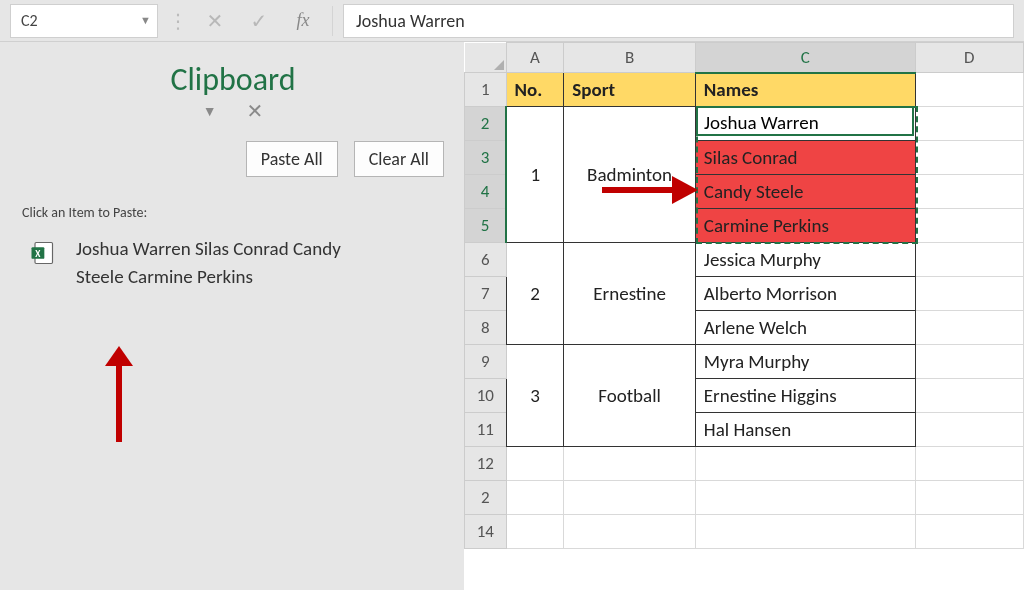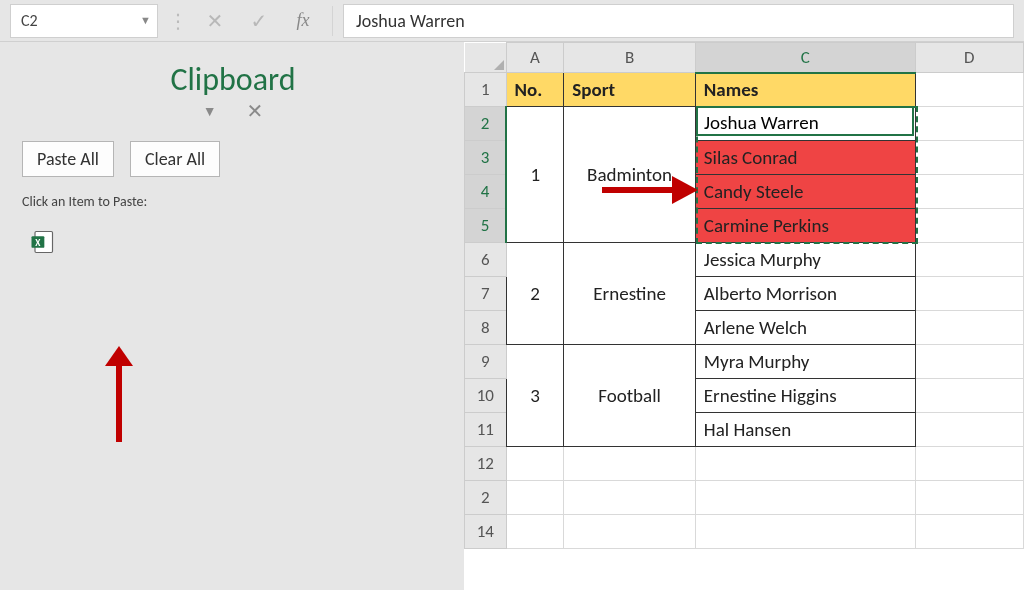--- a/index.html
+++ b/index.html
@@ -41,21 +41,21 @@
       width: 464px;
       background: #e6e6e6;
       padding: 18px 20px 10px 22px;
       position: relative;
     }
     .clip-head { display: flex; align-items: center; justify-content: space-between; margin-bottom: 18px; flex-direction: column; }
     .clip-title { color: #217346; font-size: 32px; font-weight: 400; }
     .clip-head-right { display: flex; align-items: center; gap: 30px; color: #8a8a8a; }
     .clip-head-right .tri { font-size: 14px; }
     .clip-head-right .x { font-size: 20px; font-weight: 300; }
-    .clip-btns { display: flex; gap: 16px; margin-bottom: 16px; }
+    .clip-btns { display: flex; gap: 16px; margin-bottom: 27px; justify-content: flex-end; }
     .clip-btn { border: 1px solid #b5b5b5; background: #fdfdfd; padding: 6px 14px; font-size: 18px; color: #333; }
     .clip-label { font-size: 14px; color: #444; margin-bottom: 14px; }
     .clip-item { display: flex; gap: 20px; align-items: flex-start; padding-left: 6px; }
     .clip-icon { width: 28px; height: 28px; flex-shrink: 0; margin-top: 4px; }
     .clip-text { font-size: 19px; color: #333; line-height: 1.45; max-width: 300px; }
 
     
     .arrow-up { position: absolute; left: 95px; top: 300px; }
     .arrow-right { position: absolute; left: 130px; top: 128px; z-index: 5; }
 
@@ -133,20 +133,21 @@
       <button class="clip-btn">Paste All</button>
       <button class="clip-btn">Clear All</button>
     </div>
     <div class="clip-label">Click an Item to Paste:</div>
     <div class="clip-item">
       <svg class="clip-icon" viewBox="0 0 24 24">
         <rect x="6" y="3" width="15" height="18" rx="1" fill="#fff" stroke="#666" stroke-width="1"></rect>
         <rect x="3" y="7" width="11" height="10" rx="1" fill="#217346"></rect>
         <text x="8.5" y="15" text-anchor="middle" fill="#fff" font-size="8" font-weight="bold">X</text>
       </svg>
+      <div class="clip-text">Joshua Warren Silas Conrad Candy Steele Carmine Perkins</div>
     </div>
 
     <svg class="arrow-up" width="48" height="110">
       <defs>
           <marker id="ah1" markerWidth="8" markerHeight="8" refX="4" refY="4" orient="auto">
             <path d="M0,0 L8,4 L0,8 Z" fill="#c00000"></path>
           </marker>
         </defs>
       <line x1="24" y1="100" x2="24" y2="20" stroke="#c00000" stroke-width="6"></line>
       <path d="M10,24 L24,4 L38,24 Z" fill="#c00000"></path>

